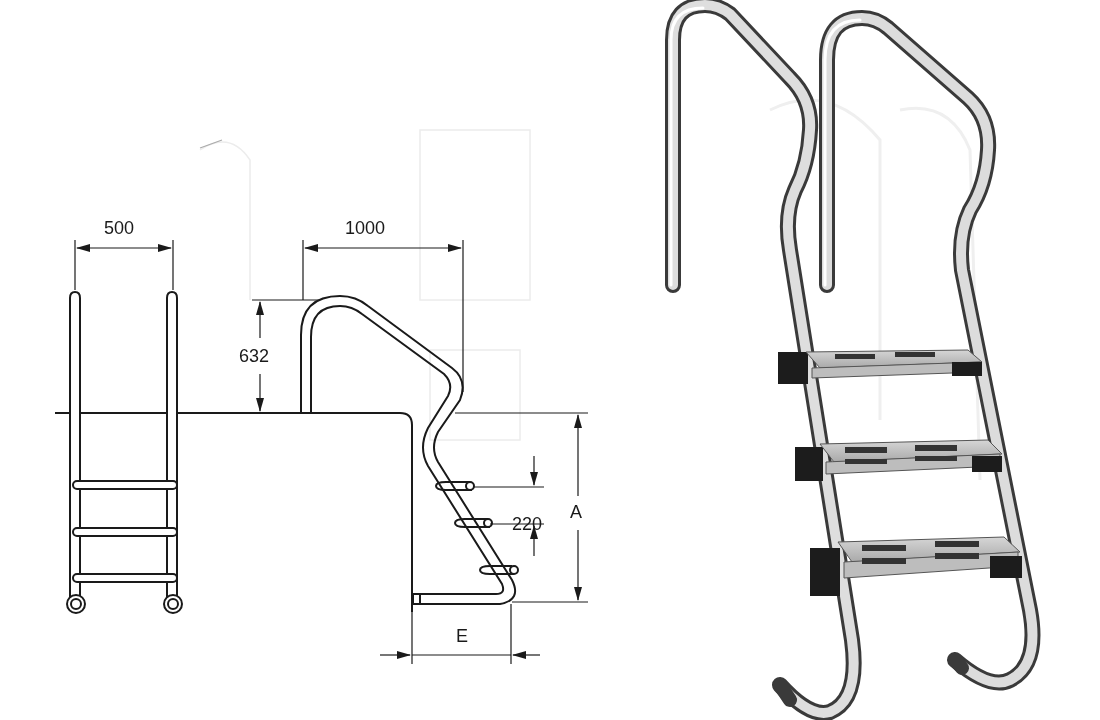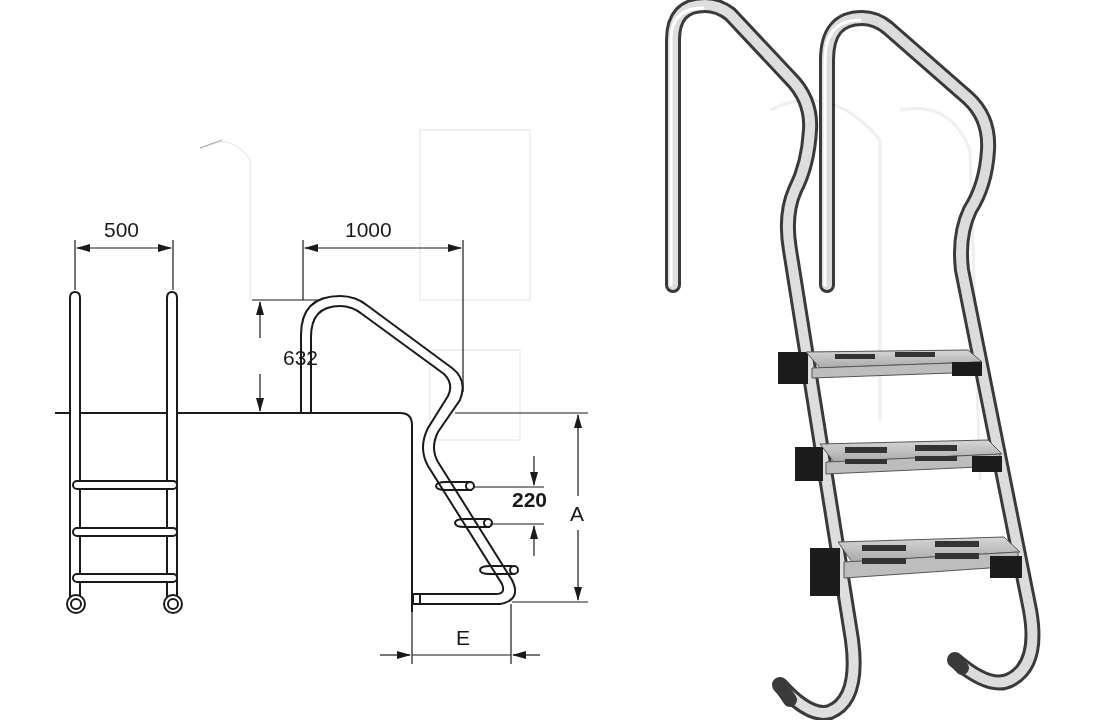--- a/index.html
+++ b/index.html
@@ -1,18 +1,18 @@
 <!DOCTYPE html>
 <html><head>
 <meta charset="utf-8">
 <style>
   html,body{margin:0;padding:0;background:#fff;}
   body{width:1100px;height:720px;overflow:hidden;position:relative;font-family:"Liberation Sans",sans-serif;}
   svg{position:absolute;left:0;top:0;}
-  .lbl{position:absolute;font-family:"Liberation Sans",sans-serif;font-size:21px;color:#1a1a1a;line-height:1;}
+  .lbl{position:absolute;font-family:"Liberation Sans",sans-serif;font-size:18px;color:#1a1a1a;line-height:1;}
 </style>
 </head>
 <body>
 
 <svg width="650" height="720" viewBox="0 0 650 720">
   <defs>
     <marker id="arr" markerWidth="14" markerHeight="8" refX="13" refY="4" orient="auto" markerUnits="userSpaceOnUse">
       <path d="M0,0 L14,4 L0,8 Z" fill="#1a1a1a"></path>
     </marker>
     <marker id="arrS" markerWidth="14" markerHeight="8" refX="1" refY="4" orient="auto" markerUnits="userSpaceOnUse">
@@ -99,22 +99,22 @@
     <line x1="412" y1="612" x2="412" y2="664"></line>
     <line x1="511" y1="604" x2="511" y2="664"></line>
     <line x1="380" y1="655" x2="410" y2="655" marker-end="url(#arr)"></line>
     <line x1="540" y1="655" x2="513" y2="655" marker-end="url(#arr)"></line>
     <line x1="412" y1="655" x2="511" y2="655"></line>
   </g>
 </svg>
 
 <div class="lbl" style="left:104px;top:219px;">500</div>
 <div class="lbl" style="left:345px;top:219px;">1000</div>
-<div class="lbl" style="left:239px;top:347px;margin-left:44px;">632</div>
-<div class="lbl" style="left:512px;top:489px;font-weight:bold;">220</div>
+<div class="lbl" style="left:239px;top:347px;">632</div>
+<div class="lbl" style="left:512px;top:515px;">220</div>
 <div class="lbl" style="left:570px;top:503px;">A</div>
 <div class="lbl" style="left:456px;top:627px;">E</div>
 
 <svg width="1100" height="720" viewBox="0 0 1100 720" style="pointer-events:none">
   <defs>
     <linearGradient id="steelV" x1="0" y1="0" x2="1" y2="0">
       <stop offset="0" stop-color="#4a4a4a"></stop>
       <stop offset="0.3" stop-color="#f2f2f2"></stop>
       <stop offset="0.55" stop-color="#9a9a9a"></stop>
       <stop offset="0.8" stop-color="#e0e0e0"></stop>

